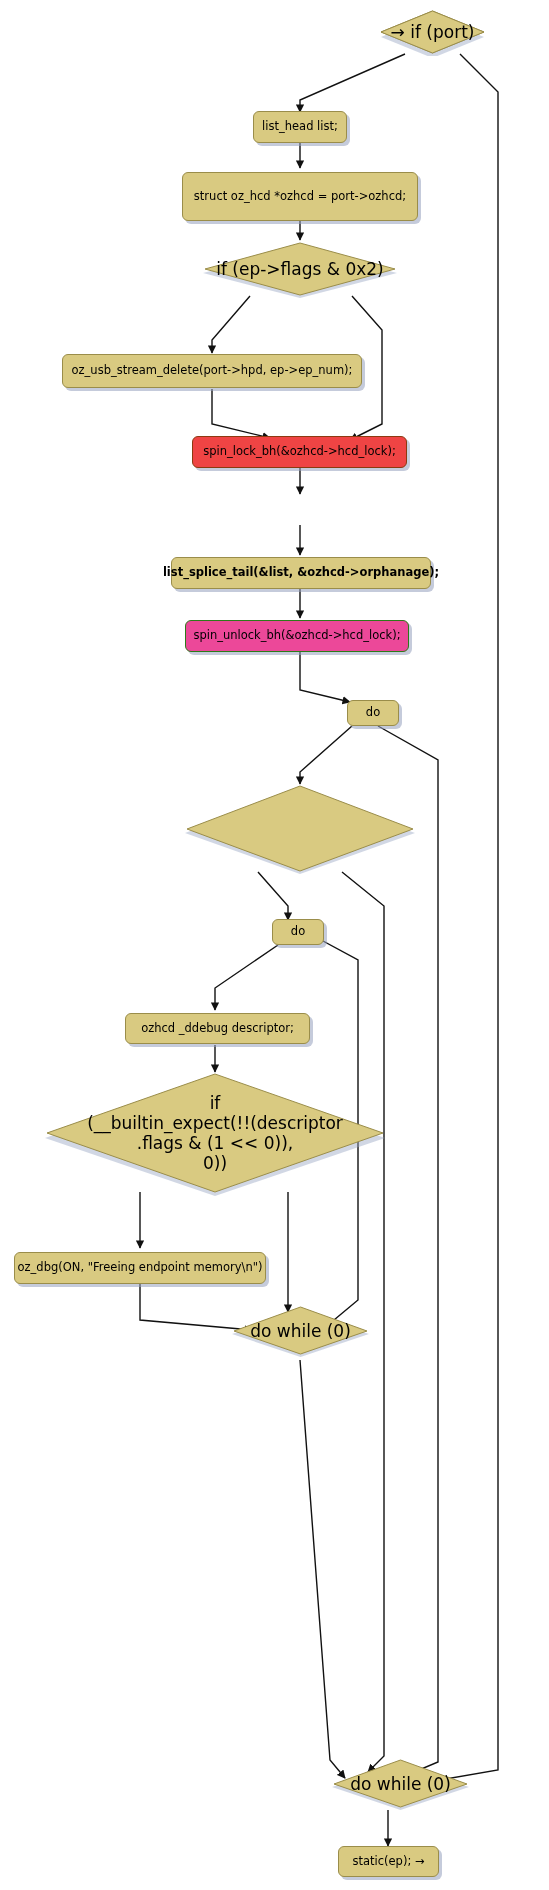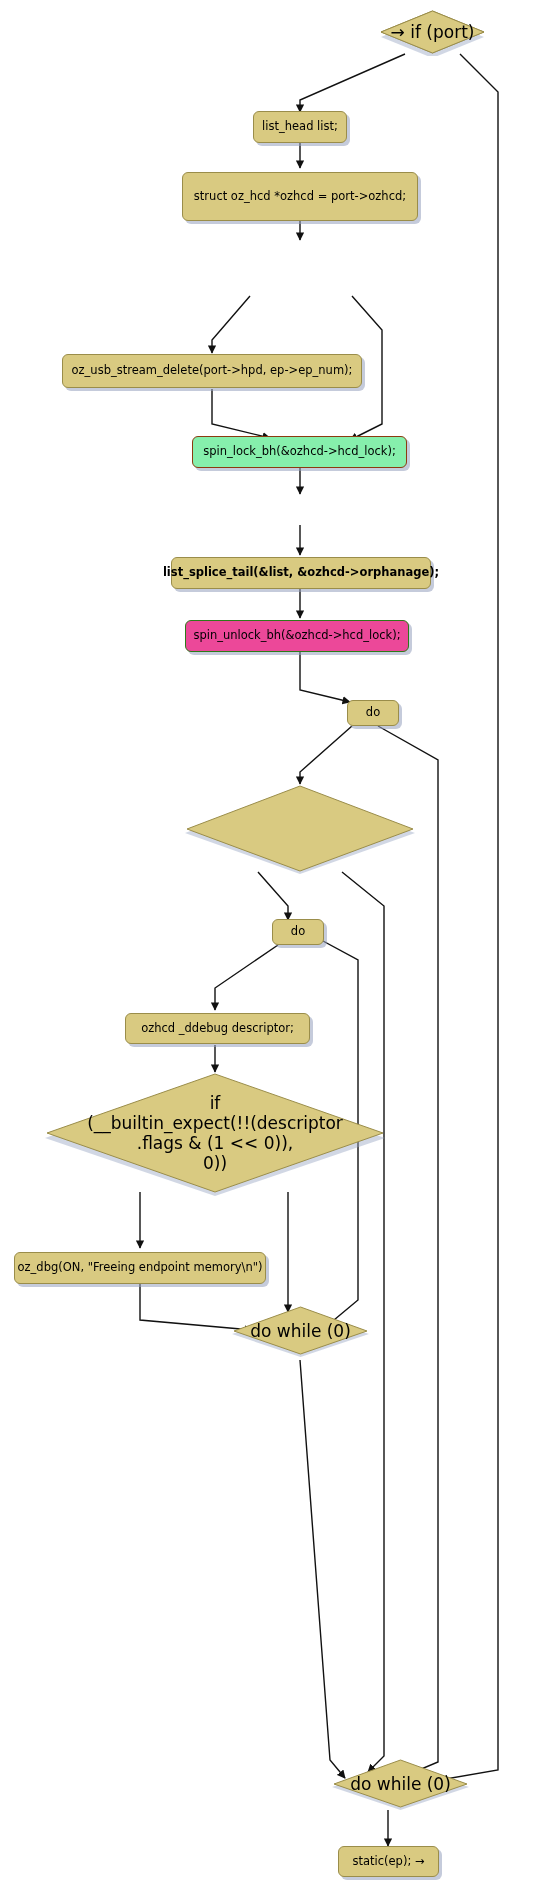--- a/index.html
+++ b/index.html
@@ -39,21 +39,21 @@
   
   .box {
     background: #d9ca81;
     border: 1px solid #9a8d4a;
     border-radius: 6px;
     box-shadow: 3px 3px 0 rgba(150,160,190,0.55);
     font-size: 11.5px;
     padding: 0 25px;
   }
   .box.red {
-    background: #86efac;
+    background: #ef4444;
     border: 1px solid #8c3a10;
   }
   .box.green {
     background: #ec4899;
     border: 1px solid #2d7a1a;
   }
   
   .diamond {
     background: transparent;
     border: none;
@@ -145,20 +145,27 @@
   </div>
 
   <div class="node box" style="left:253px; top:111px; width:94px; height:32px;">
     <span>list_head list;</span>
   </div>
 
   <div class="node box" style="left:182px; top:162px; width:236px; height:49px;margin-top:10px;">
     <span>struct oz_hcd *ozhcd = port-&gt;ozhcd;</span>
   </div>
 
+  <div class="node diamond" style="left:198px; top:240px; width:204px; height:58px;">
+    <svg class="dshape" viewBox="0 0 204 58" preserveAspectRatio="none">
+      <polygon points="102,8 199,33 102,58 5,33" fill="#9aa6c4" opacity="0.45"></polygon>
+      <polygon points="102,3 197,29 102,55 7,29" fill="#d9ca81" stroke="#9a8d4a" stroke-width="1"></polygon>
+    </svg>
+    <span class="dlabel">if (ep-&gt;flags &amp; 0x2)</span>
+  </div>
 
   <div class="node box" style="left:62px; top:354px; width:300px; height:34px;">
     <span>oz_usb_stream_delete(port-&gt;hpd, ep-&gt;ep_num);</span>
   </div>
 
   <div class="node box red" style="left:192px; top:436px; width:215px; height:32px;">
     <span>spin_lock_bh(&amp;ozhcd-&gt;hcd_lock);</span>
   </div>
 
 

